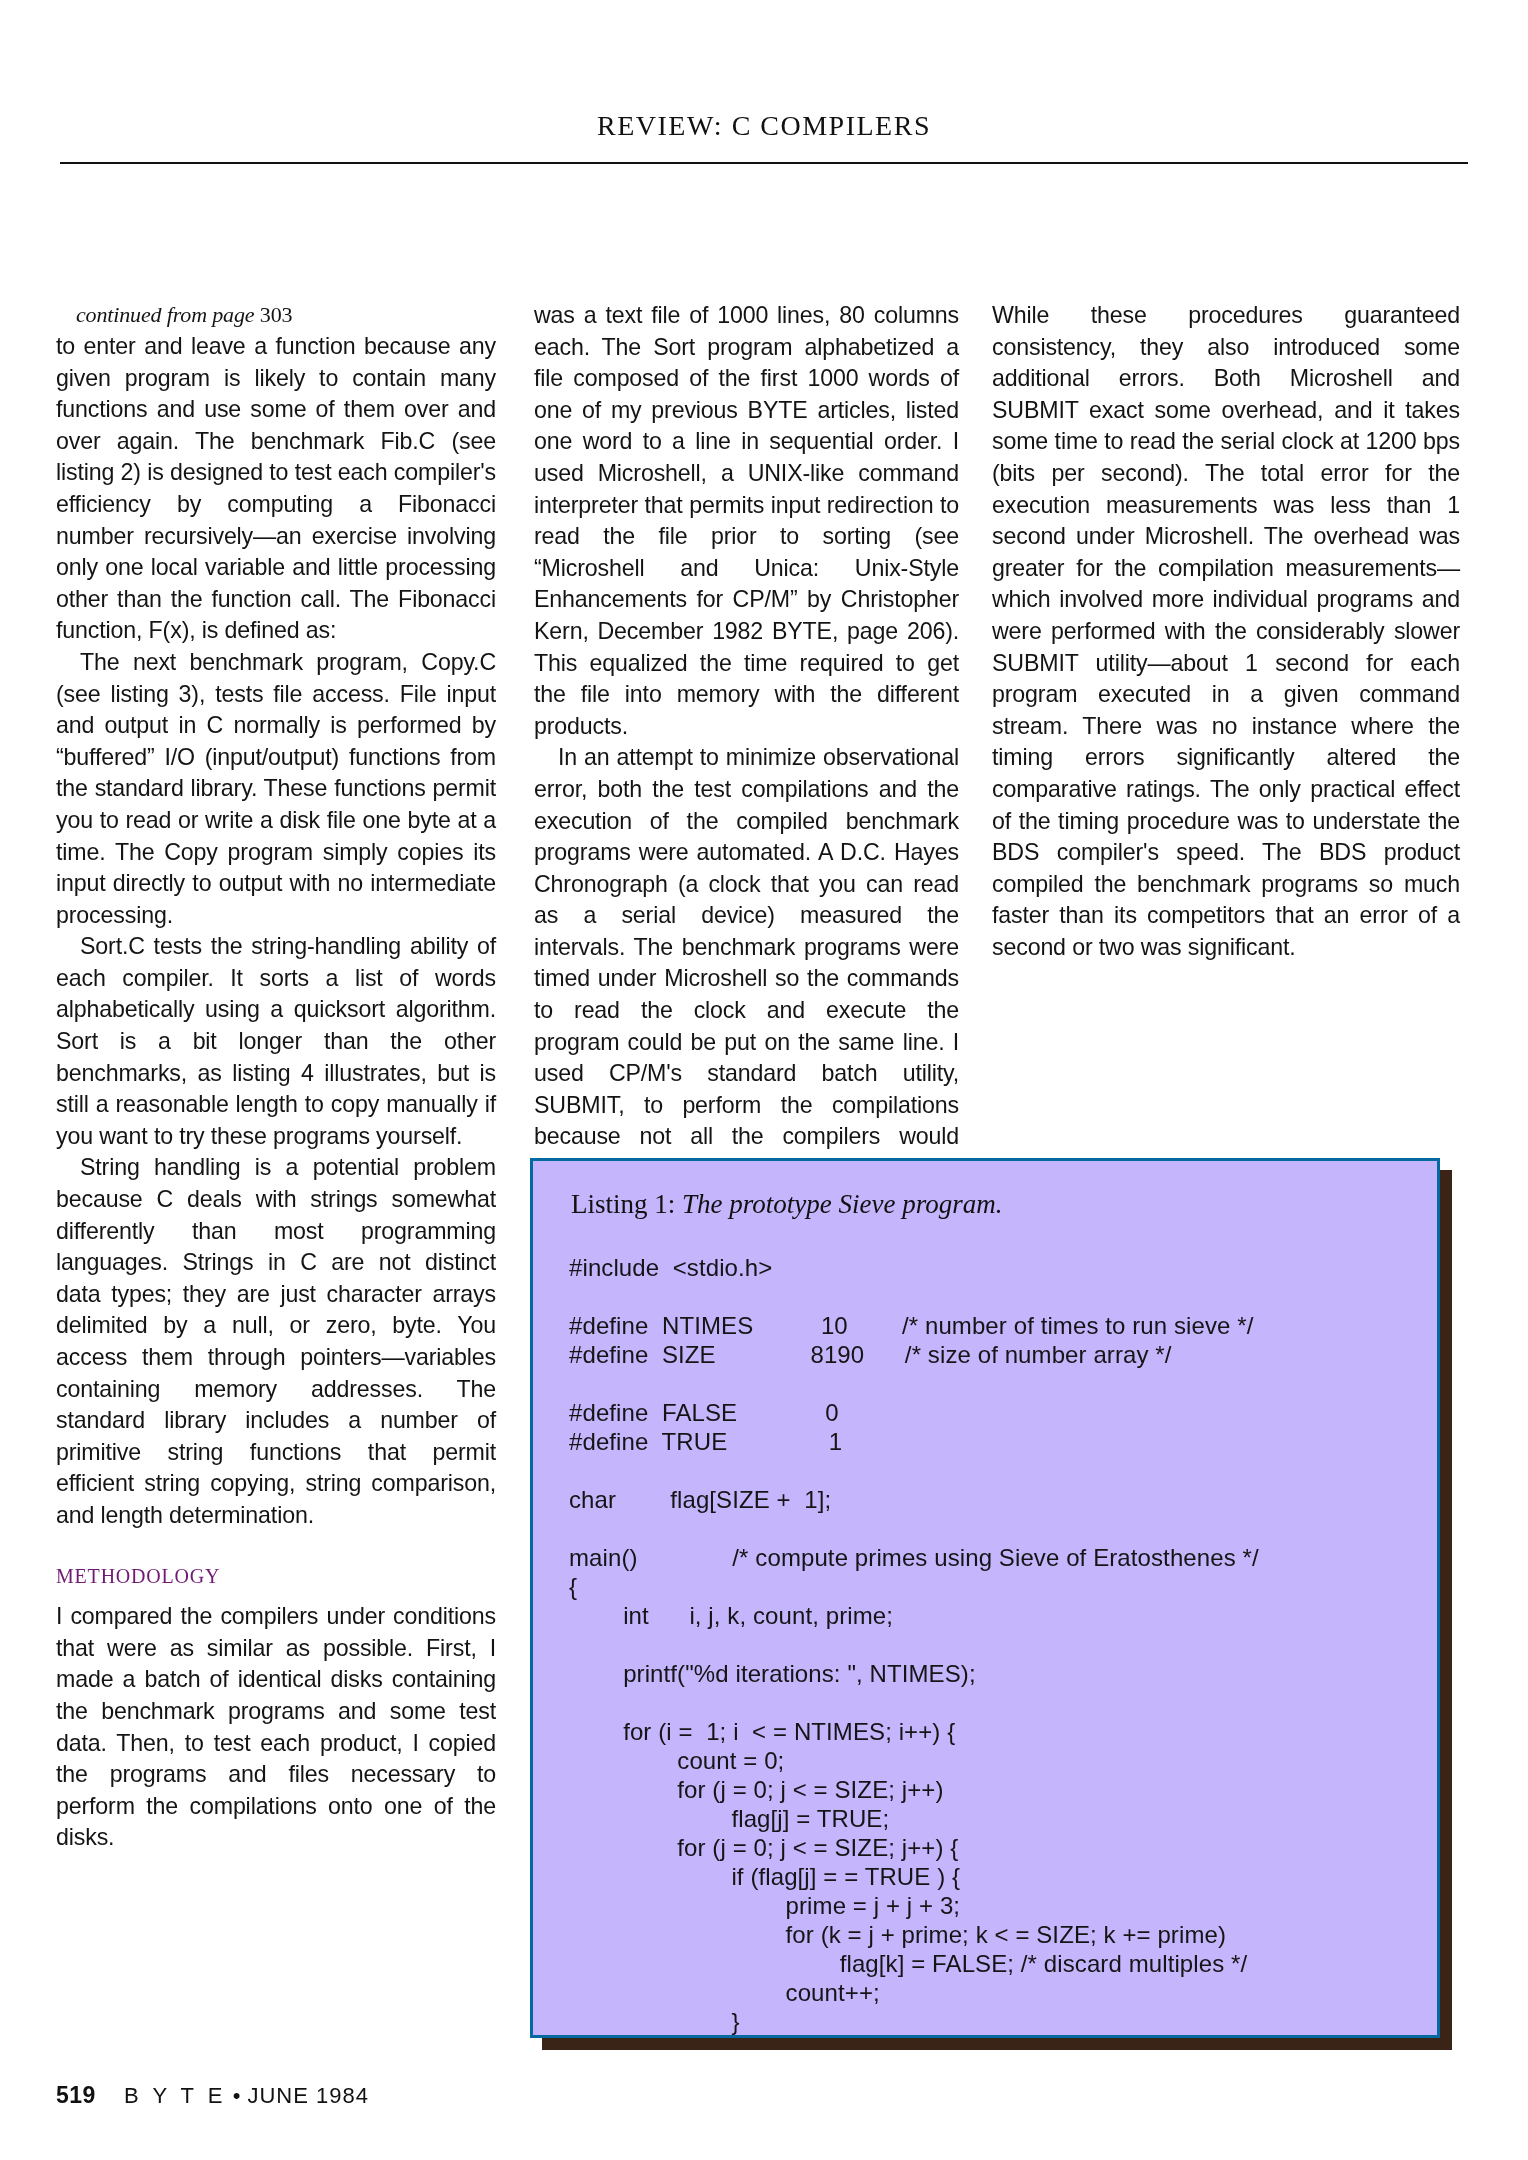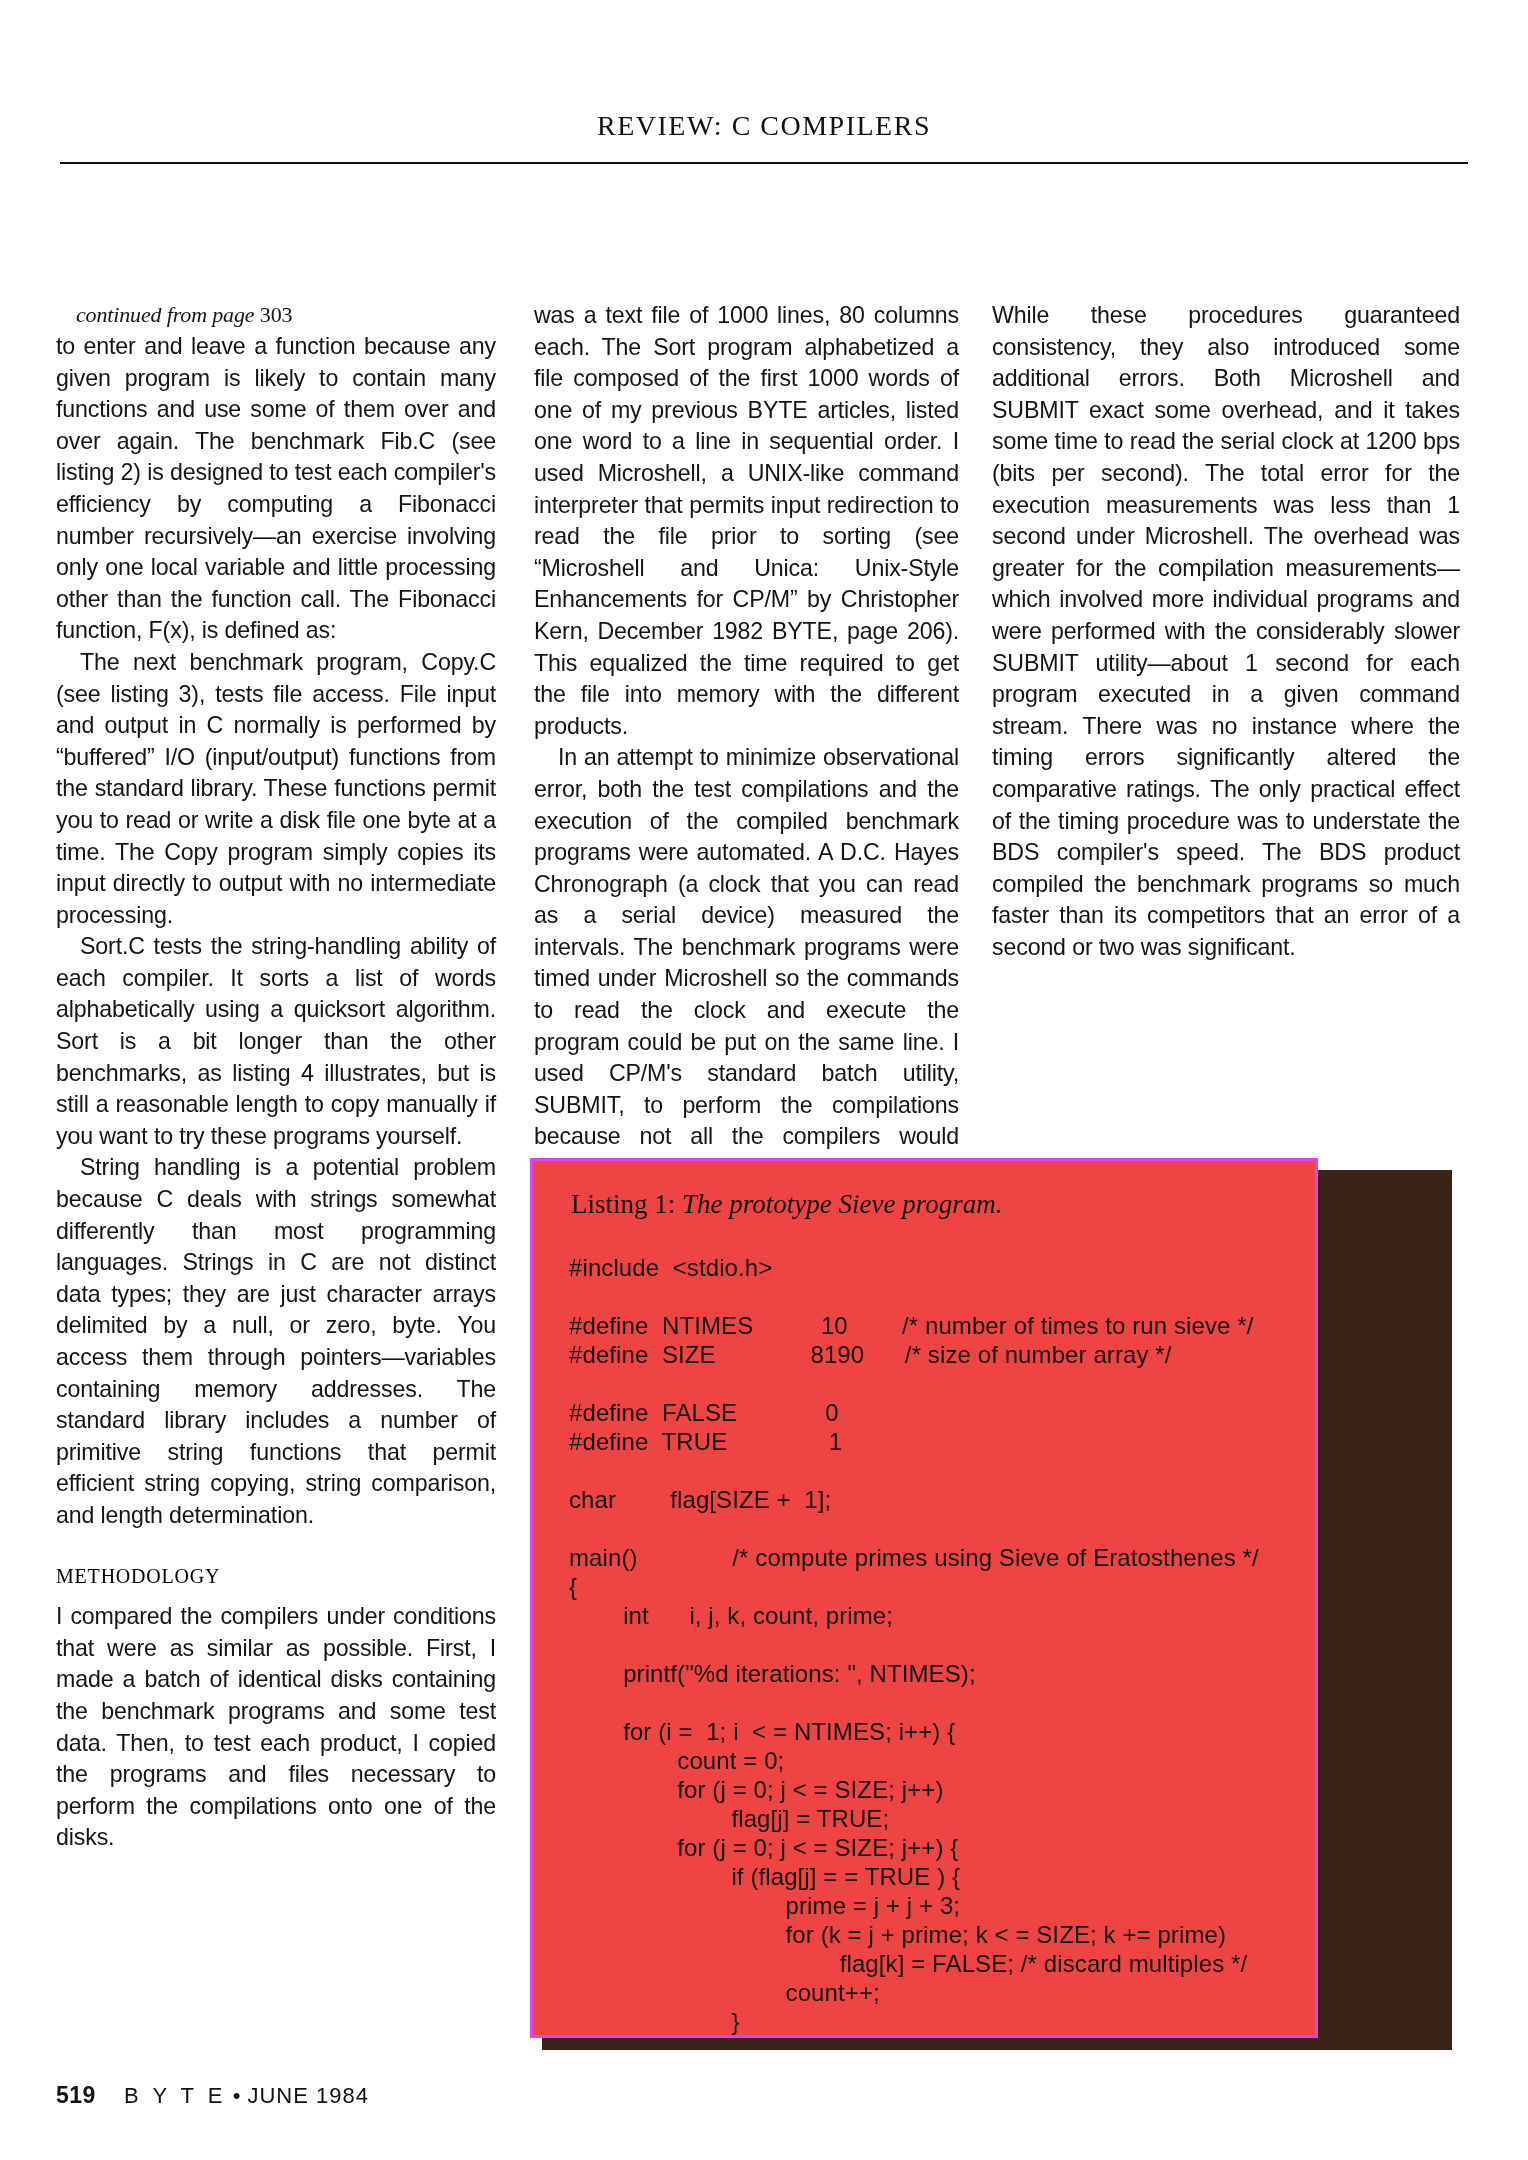--- a/index.html
+++ b/index.html
@@ -80,37 +80,37 @@
   .f4{padding-left:44px;}
 
   
   .sect-head{
     font-family:"Liberation Serif", serif;
     font-size:28px;
     letter-spacing:0.8px;
     margin:26px 0 12px 0;
     font-variant:small-caps;
     text-transform:lowercase;
-    color:#000000;
+    color:#701a75;
   }
   .sect-head::first-letter{font-size:28px;}
 
   
   .listing-shadow{
     position:absolute;
     left:542px;top:1170px;
     width:910px;height:880px;
     background:#3a2418;
   }
   .listing-box{
     position:absolute;
     left:530px;top:1158px;
-    width:788px;height:880px;
-    background:#ef4444;
-    border:3px solid #d946ef;
+    width:910px;height:880px;
+    background:#c4b5fd;
+    border:3px solid #0369a1;
     box-sizing:border-box;
     overflow:hidden;
   }
   .listing-title{
     position:absolute;left:38px;top:28px;
     font-family:"Liberation Serif", serif;
     font-size:27px;
     color:#111;
   }
   .listing-title .lt-em{font-style:italic;}

